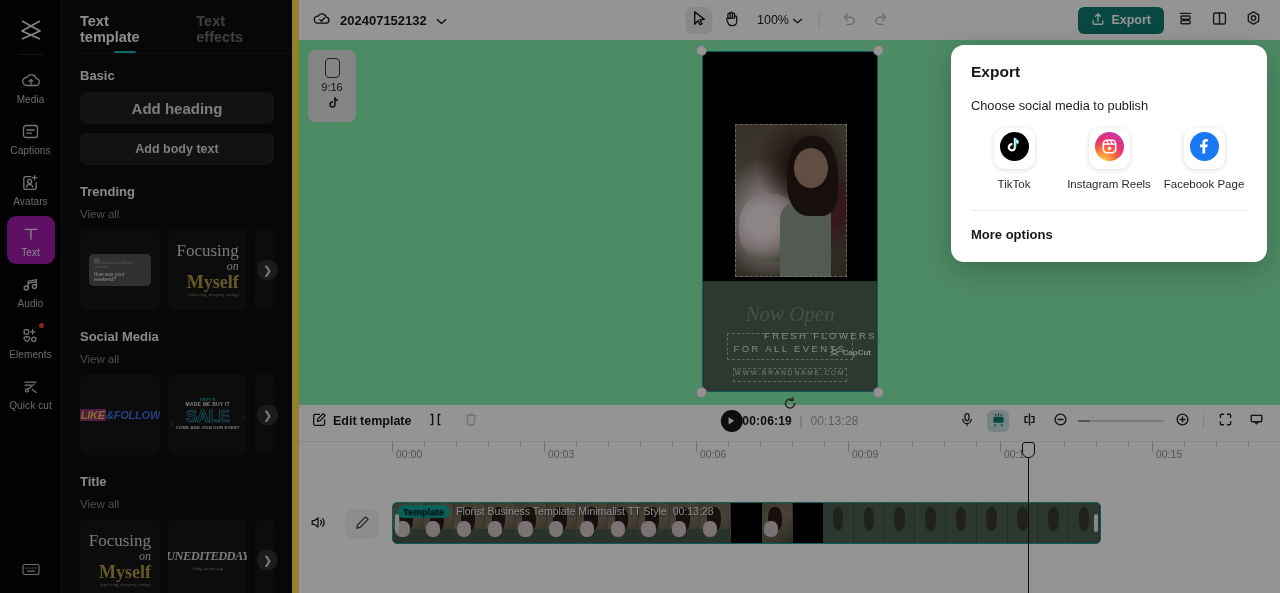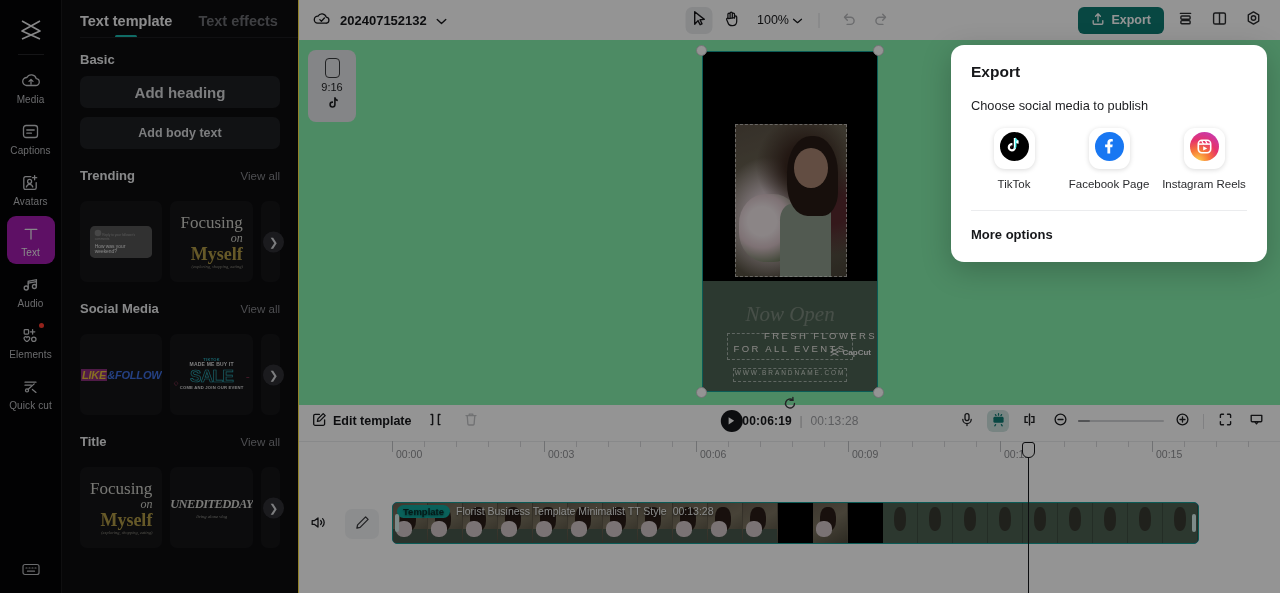--- a/index.html
+++ b/index.html
@@ -28,33 +28,33 @@
   .rail-ico { width: 22px; height: 21px; display: flex; align-items: center; justify-content: center; color: #c9cace; }
   .rail-item.active .rail-ico { color: #e9eaec; }
   .rail-lbl { font-size: 10px; color: #b7b8bc; line-height: 11px; text-align: center; letter-spacing: .1px; }
   .rail-item.active .rail-lbl { color: #eceded; }
   .dot-badge { position: absolute; top: 5px; right: 11px; width: 5px; height: 5px; border-radius: 50%; background: #ff3b30; }
   .rail-bottom { margin-top: auto; margin-bottom: 14px; }
 
   
   .panel {
     position: absolute; left: 62px; top: 0; width: 237px; height: 593px;
-    background: #0d0d0f; border-right: 1px solid #fde047; overflow: hidden;
+    background: #0d0d0f; border-right: 7px solid #fde047; overflow: hidden;
   }
   .tabs { display: flex; gap: 26px; padding: 13px 18px 0; position: relative; }
   .tab { font-size: 14.5px; font-weight: bold; color: #6c6d72; cursor: pointer; padding-bottom: 9px; position: relative; }
   .tab.active { color: #f2f2f3; }
   .tab.active::after {
     content: ""; position: absolute; left: 50%; transform: translateX(-50%);
     bottom: 0; width: 22px; height: 3px; border-radius: 2px; background: #1db8ae;
   }
   .tabs-rule { position: absolute; left: 18px; right: 0; bottom: 0; height: 1px; background: #1c1c20; }
   .panel-body { padding: 14px 18px 0; }
   .sec-title { font-size: 13px; font-weight: bold; color: #e9eaec; margin: 0 0 9px; }
-  .sec-head { display: flex; align-items: baseline; justify-content: space-between; margin: 19px 0 9px; }
+  .sec-head { display: flex; align-items: baseline; justify-content: space-between; margin: 19px 0 9px; flex-direction: column; }
   .view-all { font-size: 11.5px; color: #85868b; cursor: pointer; }
   .big-btn {
     height: 32px; border-radius: 7px; background: #1e1f23; color: #d6d7da;
     display: flex; align-items: center; justify-content: center;
     font-size: 15px; font-weight: bold; margin-bottom: 9px; cursor: pointer;
   }
   .big-btn.body-text { font-size: 12.5px; }
   .row { display: flex; gap: 8px; position: relative; }
   .card {
     width: 86px; height: 81px; border-radius: 7px; background: #151518;
@@ -169,21 +169,21 @@
   .ruler { position: absolute; left: 0; right: 0; top: 441px; height: 26px; background: #fff; }
   .ruler-line { position: absolute; left: 0; right: 0; top: 0; height: 1px; background: #ebecee; }
   .tick { position: absolute; top: 0; width: 1px; height: 6px; background: #d7d8db; }
   .tick.major { height: 11px; background: #c2c3c6; }
   .tick-lbl { position: absolute; top: 7px; font-size: 10.5px; color: #8e8f93; }
   .track-area { position: absolute; left: 0; right: 0; top: 467px; bottom: 0; background: #fff; }
   .tl-sideicons { position: absolute; left: 8px; top: 42px; display: flex; align-items: center; gap: 16px; }
   .mute-ico { width: 22px; height: 22px; display: flex; align-items: center; justify-content: center; color: #1f2023; cursor: pointer; }
   .pen-box { width: 34px; height: 30px; border-radius: 7px; background: #f2f3f5; display: flex; align-items: center; justify-content: center; color: #3a3b3e; cursor: pointer; }
   .clip {
-    position: absolute; left: 93px; top: 35px; width: 807px; height: 42px;
+    position: absolute; left: 93px; top: 35px; width: 709px; height: 42px;
     border: 1.5px solid #139e94; border-radius: 5px; overflow: hidden; background: #1d4ed8; cursor: pointer;
   }
   .clip-strip { position: absolute; inset: 0; display: flex; }
   .thumb { flex: 1; position: relative; background: linear-gradient(150deg, #6a6152 0%, #7c7461 45%, #4e4a3c 100%); border-right: 1px solid rgba(0,0,0,.18); }
   .thumb .g { position: absolute; left: 0; right: 0; bottom: 0; height: 36%; background: #48594c; }
   .thumb .p { position: absolute; left: 22%; top: 10%; width: 46%; height: 60%; border-radius: 42%; background: #2a1d18; }
   .thumb .f { position: absolute; left: 8%; top: 46%; width: 48%; height: 38%; border-radius: 45%; background: #d3c6c8; }
   .thumb.dark { background: #000; }
   .thumb.green { background: #4c6152; }
   .thumb.green .p { background: rgba(40,28,22,.55); left: 32%; width: 36%; }
@@ -844,51 +844,51 @@
             </svg>
           </span>
         </div>
         <div class="social-lbl">TikTok</div>
       </div>
 
       <div class="social">
         <div class="social-tile">
           <span>
             <svg width="29" height="29" viewBox="0 0 29 29">
-              <circle cx="14.5" cy="14.5" r="14.5" fill="#1877f2"></circle>
-              <path d="M17.3 15.2l.4-2.6h-2.5v-1.7c0-.7.3-1.4 1.5-1.4h1.1V7.3s-1-.2-2-.2c-2 0-3.4 1.2-3.4 3.5v2h-2.3v2.6h2.3v6.3a9 9 0 0 0 2.8 0v-6.3z" fill="#fff"></path>
-            </svg>
-          </span>
-        </div>
-        <div class="social-lbl">Facebook Page</div>
-      </div>
-
-      <div class="social">
-        <div class="social-tile">
-          <span>
-            <svg width="29" height="29" viewBox="0 0 29 29">
               <defs>
                 <radialGradient id="ig" cx="28%" cy="100%" r="120%">
                   <stop offset="0%" stop-color="#fdd04c"></stop>
                   <stop offset="32%" stop-color="#f77737"></stop>
                   <stop offset="60%" stop-color="#e6326c"></stop>
                   <stop offset="85%" stop-color="#cc39a4"></stop>
                   <stop offset="100%" stop-color="#b33bd6"></stop>
                 </radialGradient>
               </defs>
               <circle cx="14.5" cy="14.5" r="14.5" fill="url(#ig)"></circle>
               <rect x="8.3" y="8.3" width="12.4" height="12.4" rx="3.6" fill="none" stroke="#fff" stroke-width="1.6"></rect>
               <path d="M8.8 12.1h11.4" stroke="#fff" stroke-width="1.5"></path>
               <path d="M11.6 8.5l1.9 3.5M15.4 8.5l1.9 3.5" stroke="#fff" stroke-width="1.3"></path>
               <path d="M13.2 14.2l4 2.2-4 2.2z" fill="#fff"></path>
             </svg>
           </span>
         </div>
         <div class="social-lbl">Instagram Reels</div>
       </div>
+
+      <div class="social">
+        <div class="social-tile">
+          <span>
+            <svg width="29" height="29" viewBox="0 0 29 29">
+              <circle cx="14.5" cy="14.5" r="14.5" fill="#1877f2"></circle>
+              <path d="M17.3 15.2l.4-2.6h-2.5v-1.7c0-.7.3-1.4 1.5-1.4h1.1V7.3s-1-.2-2-.2c-2 0-3.4 1.2-3.4 3.5v2h-2.3v2.6h2.3v6.3a9 9 0 0 0 2.8 0v-6.3z" fill="#fff"></path>
+            </svg>
+          </span>
+        </div>
+        <div class="social-lbl">Facebook Page</div>
+      </div>
     </div>
 
     <div class="dlg-rule"></div>
     <div class="more-opt">More options</div>
 
   </div>
 
 </div>
 
 </body></html>

